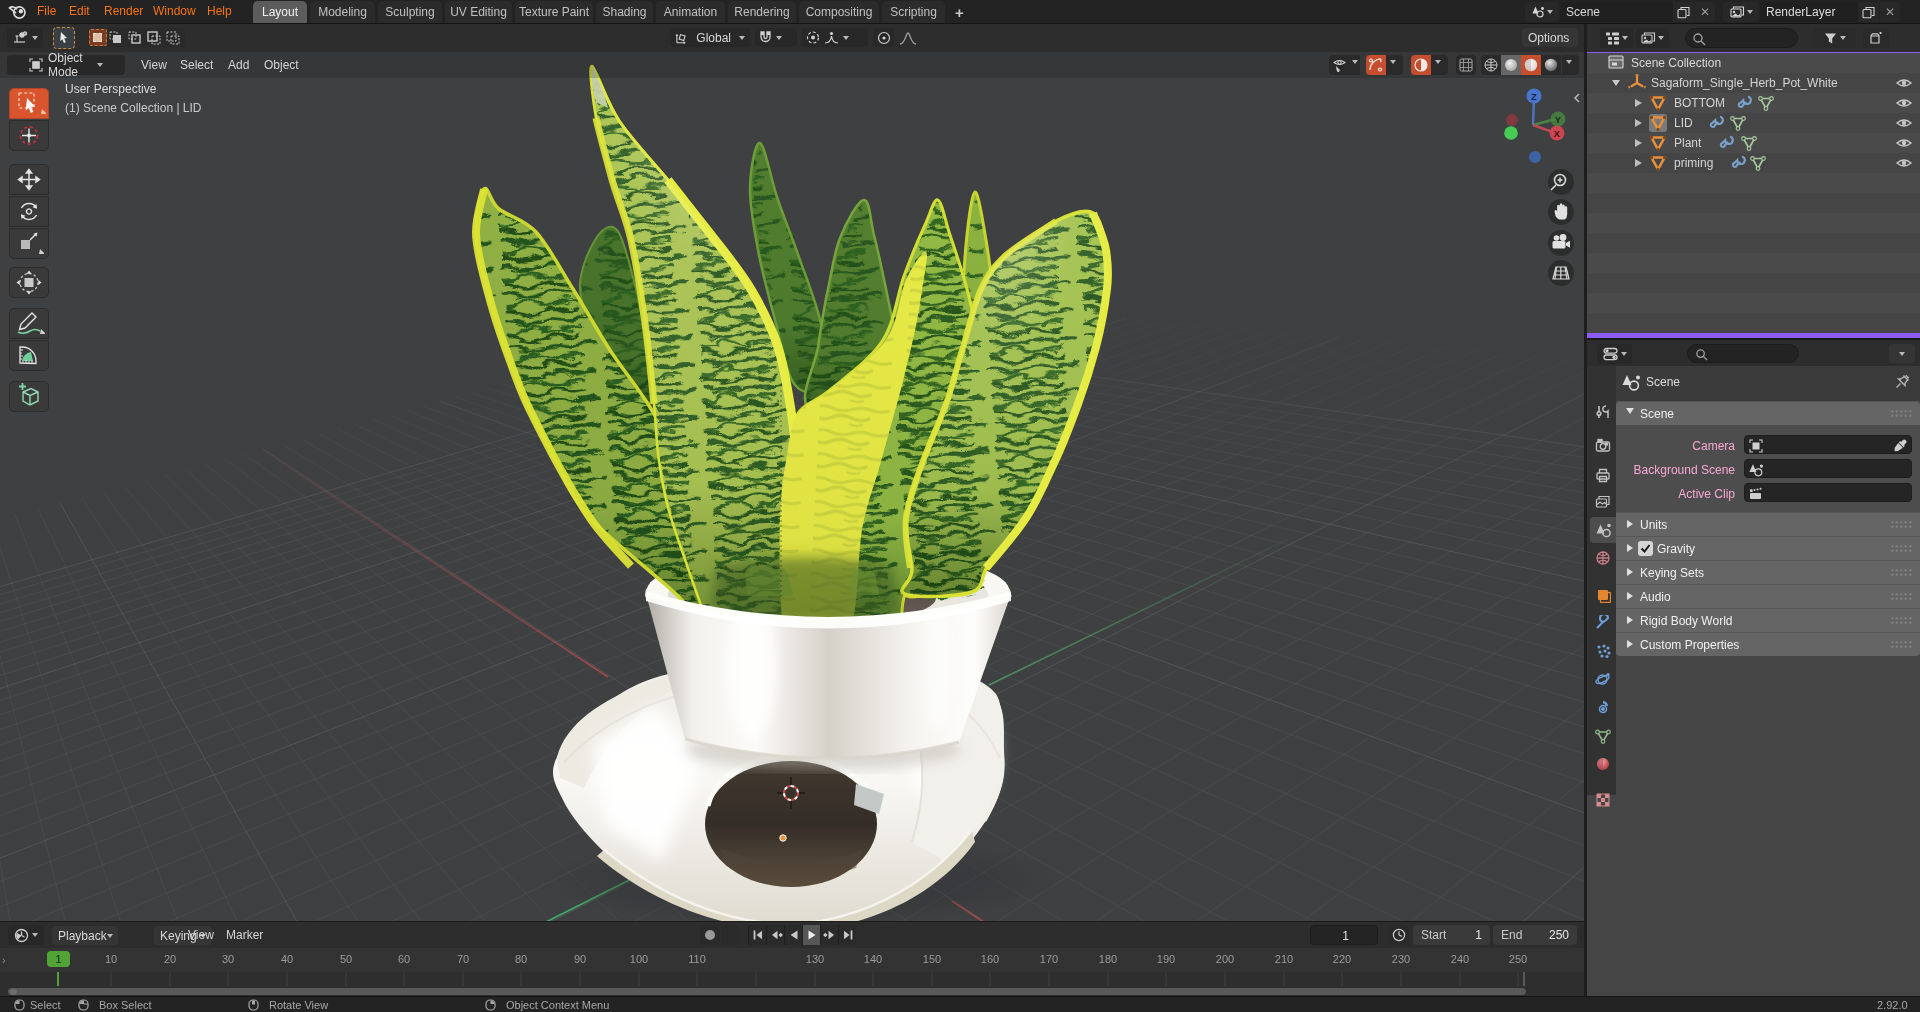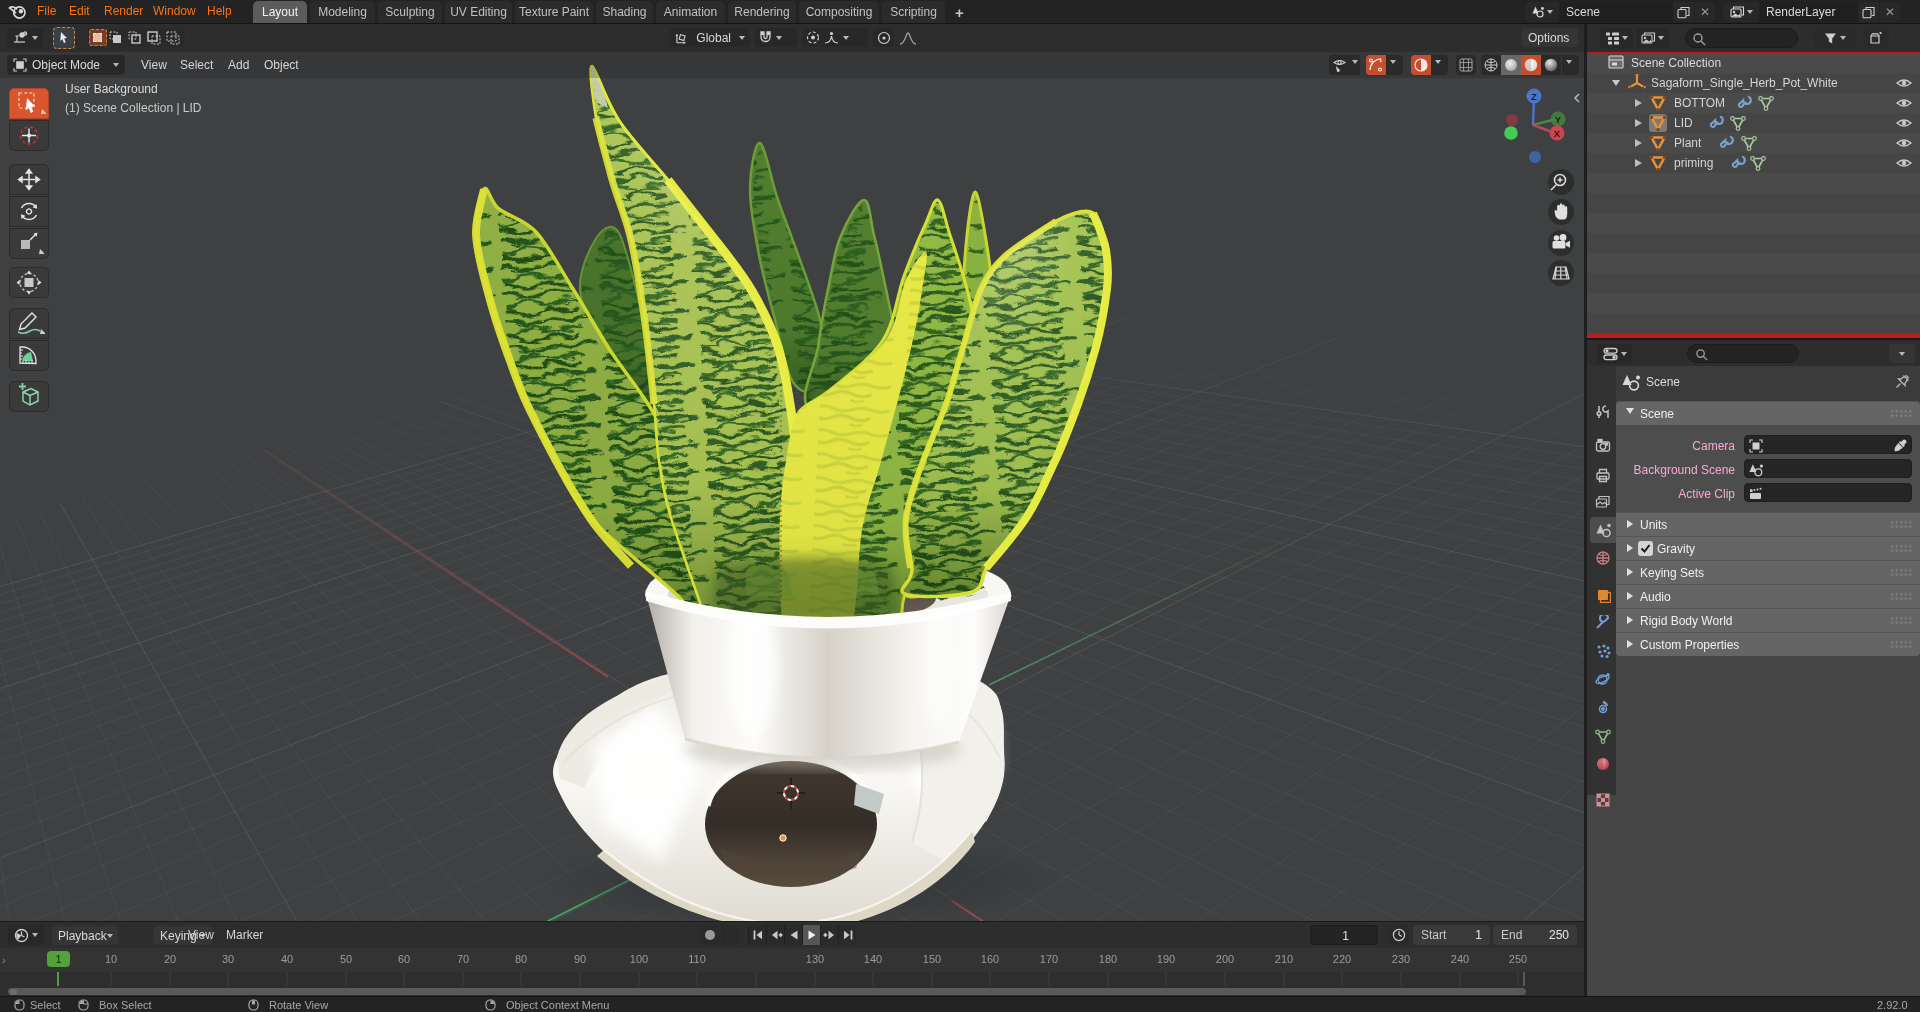--- a/index.html
+++ b/index.html
@@ -11,21 +11,21 @@
 
 #topbar{left:0;top:0;width:1920px;height:24px;background:#232323;}
 #topbar .menu{position:absolute;top:4px;font-size:12px;color:#f97316;}
 .wtab{position:absolute;top:1px;height:23px;background:#2b2b2b;border-radius:5px 5px 0 0;color:#c0c0c0;font-size:12px;text-align:center;line-height:23px;}
 .wtab.act{background:#5c5c5c;color:#f2f2f2;}
 
 #row2{left:0;top:24px;width:1584px;height:28px;background:#2d2d2e;}
 #outlhead{left:1587px;top:24px;width:333px;height:28px;background:#2d2d2e;}
 #vph{left:0;top:52px;width:1584px;height:26px;background:rgba(24,24,28,0.22);}
 
-#outliner{left:1587px;top:52px;width:333px;height:288px;background:#b91c1c;}
+#outliner{left:1587px;top:52px;width:333px;height:288px;background:#8b5cf6;}
 .orow{position:absolute;left:0;width:333px;height:20px;}
 .orow.alt{background:#454546;}
 
 #props{left:1587px;top:340px;width:333px;height:657px;background:#454545;}
 #prophead{position:absolute;left:0;top:0;width:333px;height:26px;background:#2d2d2e;}
 #ptabs{position:absolute;left:0;top:26px;width:29px;height:429px;background:#323232;}
 .ptab{position:absolute;left:3px;width:26px;height:26px;border-radius:4px 0 0 4px;}
 .ptab.act{background:#4d4d4d;}
 #pmain{position:absolute;left:29px;top:26px;width:304px;height:631px;background:#454545;}
 .phead{position:absolute;left:0;width:304px;height:24px;background:#656565;color:#f0f0f0;font-size:12px;}
@@ -607,21 +607,21 @@
 <svg width="15" height="15" viewBox="0 0 15 15">
         <g fill="none" stroke="#cdcdcd" stroke-width="1.2">
           <path d="M2 5 h8 v7 H2 Z"></path>
           <path d="M2 5 l1.4 -2.2 h5.2 L10 5"></path>
         </g>
         <path d="M10.5 2 h2 M11.5 1 v2" stroke="#cdcdcd" stroke-width="1.3"></path>
       </svg>
     </div>
 </div>
 <div id="vph" class="abs">
-    <div class="chip" style="position:absolute;left:7px;top:3px;width:118px;height:20px;padding:0 6px;gap:5px;background:#282828;">
+    <div class="chip" style="position:absolute;left:7px;top:3px;width:118px;height:20px;padding:0 22px;gap:5px;background:#282828;">
 <svg width="14" height="14" viewBox="0 0 14 14">
         <rect x="3.2" y="3.2" width="7.6" height="7.6" fill="#cfcfcf"></rect>
         <g stroke="#cfcfcf" stroke-width="1.1" fill="none">
           <path d="M1 4 V1 h3 M10 1 h3 v3 M13 10 v3 h-3 M4 13 H1 v-3"></path>
         </g>
       </svg>
 <span style="flex:1">Object Mode</span>
       <span class="caret"></span>
     </div>
 <div class="txt" style="position:absolute;left:141px;top:6px;">View</div>
@@ -1302,15 +1302,15 @@
         <g fill="none" stroke="#8fdcb2" stroke-width="1.4">
           <path d="M13 10 L21 6.5 L28 10 L28 19 L20 23 L13 19 Z"></path>
           <path d="M13 10 L20 13.5 L28 10 M20 13.5 V23"></path>
         </g>
         <g stroke="#7fd4a8" stroke-width="1.8">
           <path d="M9 4.5 h7 M12.5 1 v7"></path>
         </g>
       </svg></div>
 </div>
 <div class="abs" style="left:0;top:78px;width:300px;height:40px;">
-  <div class="txt" style="position:absolute;left:65px;top:4px;color:#dadada;">User Background</div>
+  <div class="txt" style="position:absolute;left:65px;top:4px;color:#dadada;">User Perspective</div>
   <div class="txt" style="position:absolute;left:65px;top:23px;color:#c9c9c9;">(1) Scene Collection | LID</div>
 </div>
 
 </body></html>

